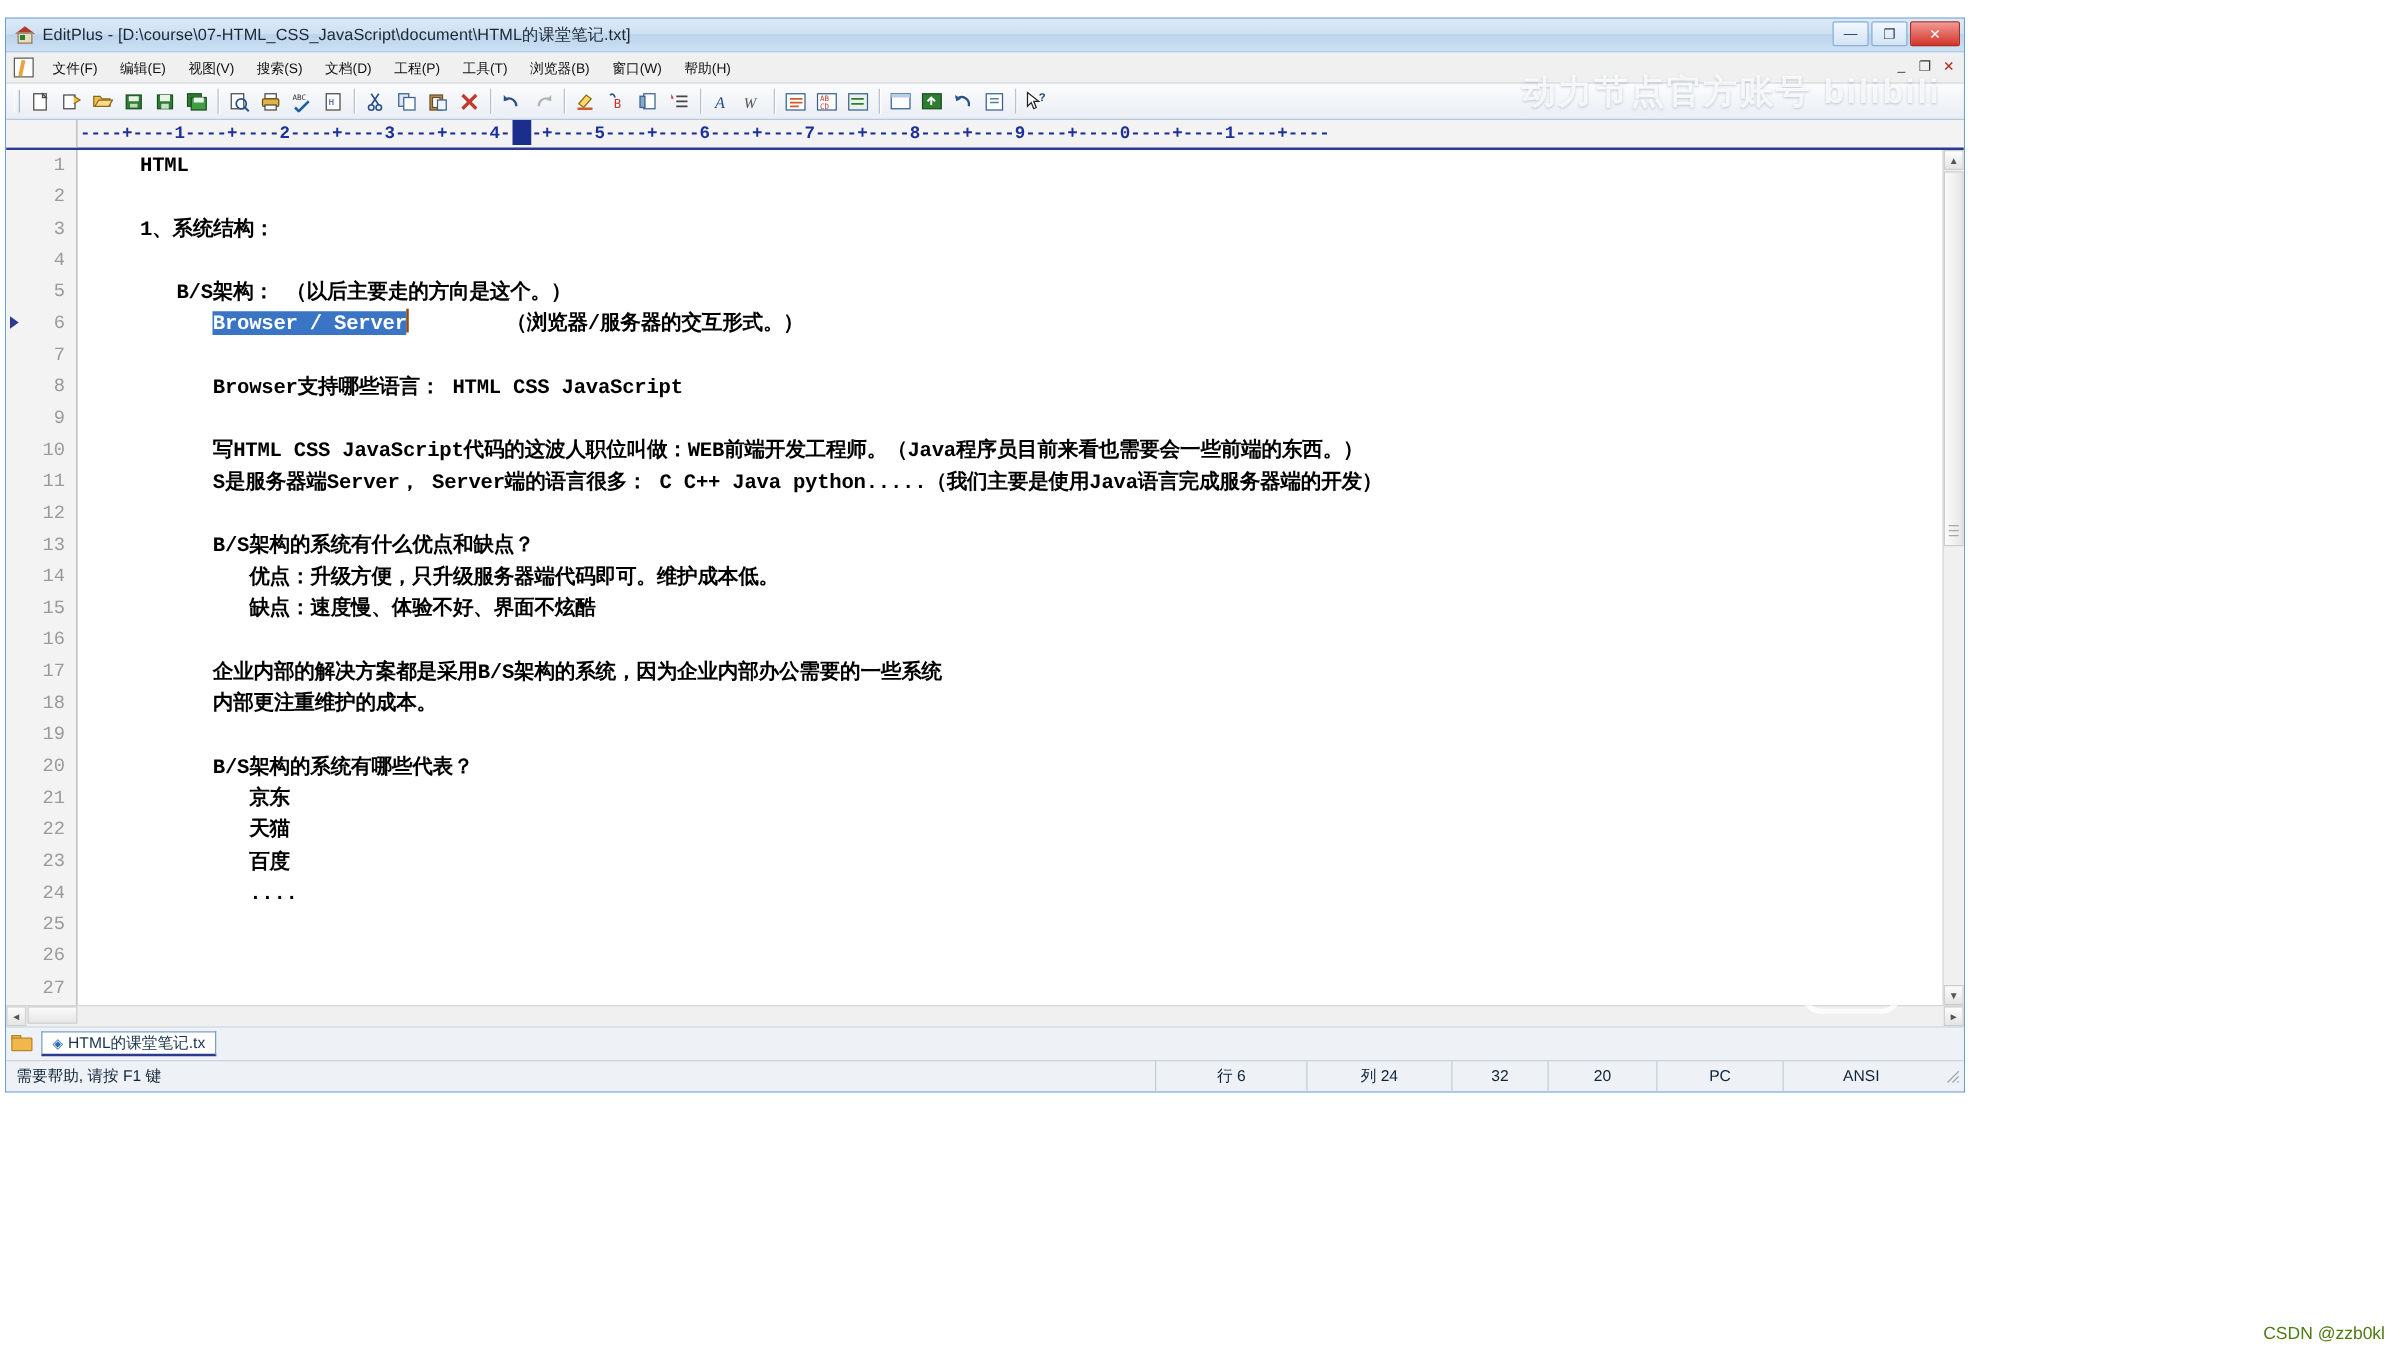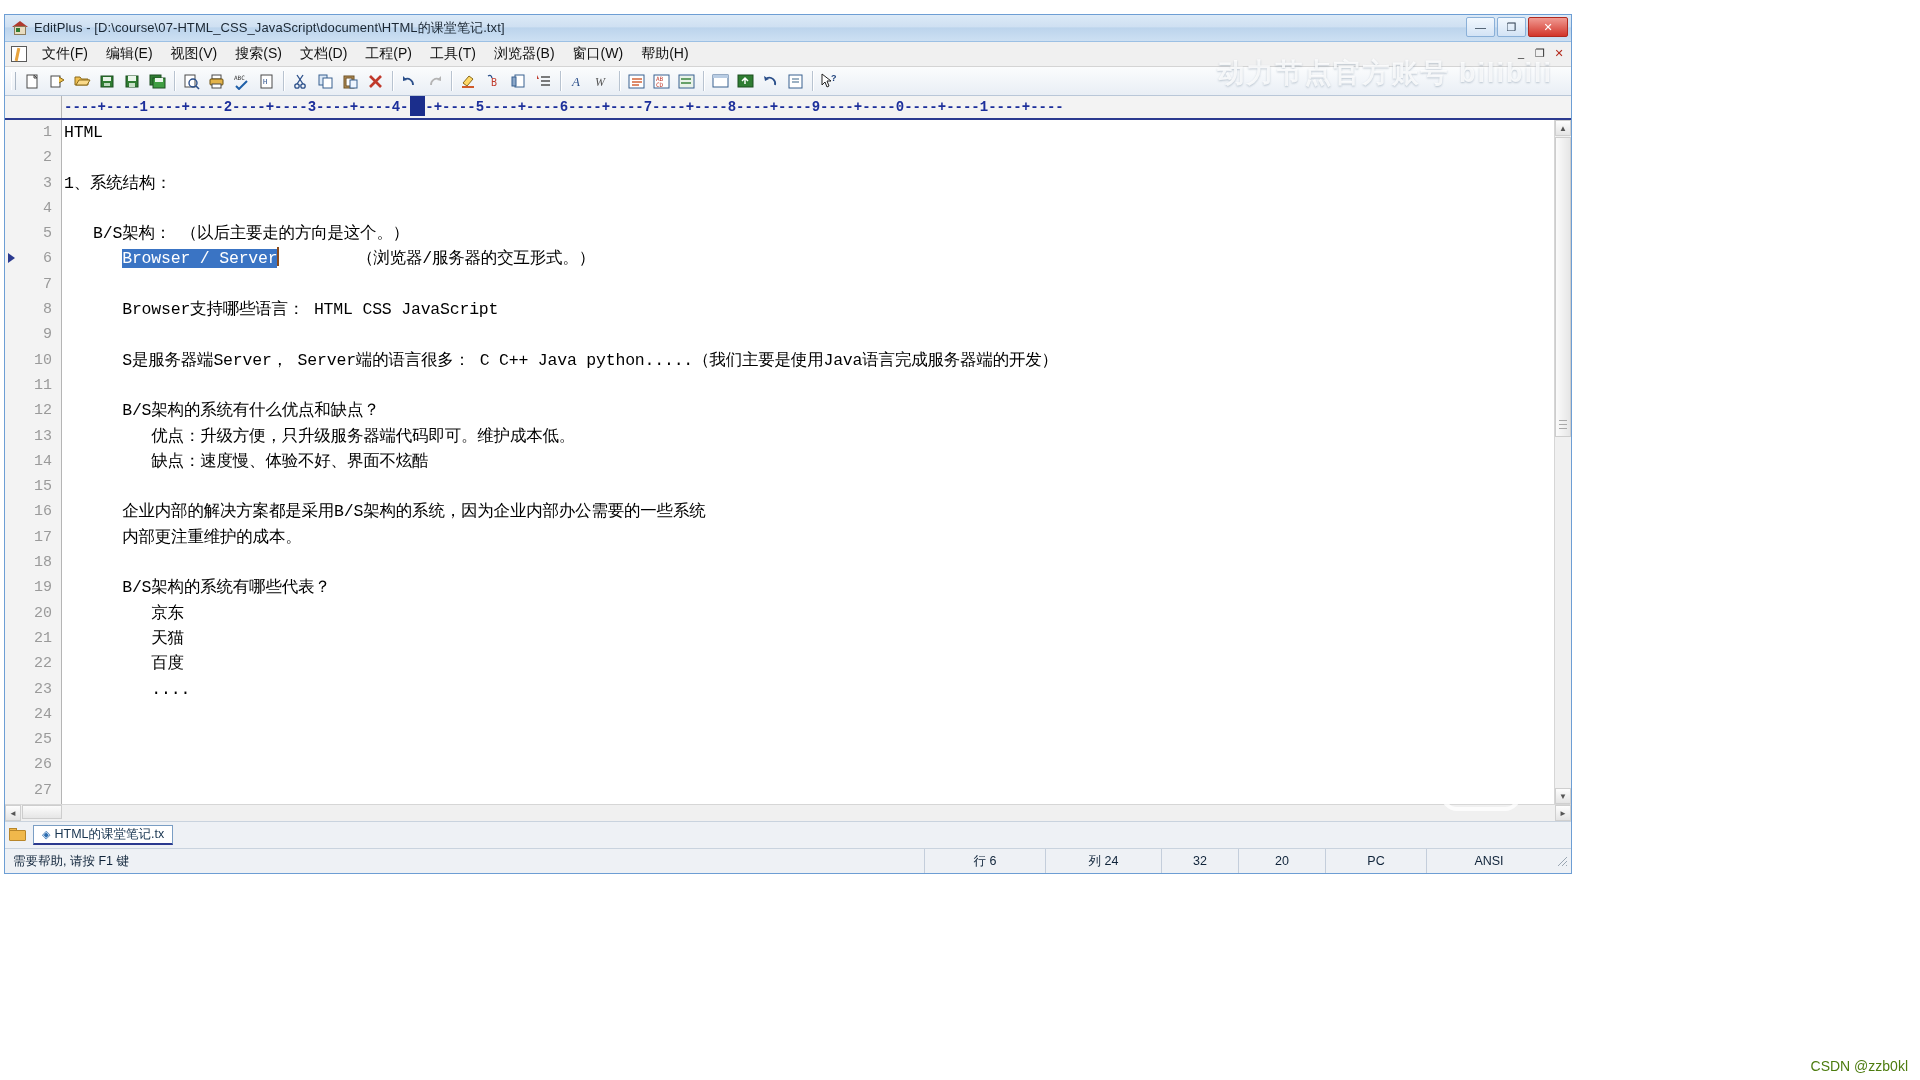--- a/index.html
+++ b/index.html
@@ -54,21 +54,21 @@
   }
   .menubar .doc-icon{
     width:16px;height:16px;margin-left:6px;margin-right:6px;flex:0 0 16px;position:relative;
     background:#ffffff;border:1px solid #5a5a5a;box-sizing:border-box;
   }
   .doc-icon:after{
     content:"";position:absolute;left:4px;top:1px;width:3px;height:13px;
     background:#e8a33d;transform:rotate(12deg);
   }
   .menu-item{
-    font-size:14px;color:#101010;padding:3px 9px;white-space:nowrap;cursor:default;
+    font-size:11px;color:#101010;padding:3px 9px;white-space:nowrap;cursor:default;
   }
   .mdi-btns{position:absolute;right:4px;top:3px;display:flex;gap:3px;}
   .mdi-btn{width:16px;height:16px;display:flex;align-items:center;justify-content:center;font-size:11px;color:#333;}
   .mdi-btn.x{color:#b42a1c;font-weight:bold;}
   
   .toolbar{
     height:28px;flex:0 0 28px;
     background:linear-gradient(to bottom,#fbfcfd,#e9eef5);
     border-bottom:1px solid #b9c7d8;
     display:flex;align-items:center;padding-left:6px;position:relative;
@@ -113,21 +113,21 @@
     position:absolute;left:3px;width:0;height:0;
     border-top:5px solid transparent;border-bottom:5px solid transparent;
     border-left:7px solid #2b3a8f;
   }
   .code{
     flex:1;position:relative;padding-left:2px;overflow:hidden;
   }
   .cline{
     height:25.3px;line-height:25.3px;white-space:pre;
     font-family:"Liberation Mono","DejaVu Sans Mono",monospace;
-    font-size:16.5px;color:#000;font-weight:normal;letter-spacing:-0.2px;
+    font-size:16.5px;color:#000;font-weight:bold;letter-spacing:-0.2px;margin-left:48px;
   }
   .sel{background:#3a74c4;color:#ffffff;}
   .caret{
     display:inline-block;width:2px;height:19px;background:#8a4a1a;
     vertical-align:-3px;
   }
   
   .vscroll{
     position:absolute;right:0;top:0;bottom:0;width:16px;background:#f0f0f0;
     border-left:1px solid #d6d6d6;
@@ -516,20 +516,21 @@
     <div class="code">
       <div class="cline">HTML</div>
       <div class="cline"></div>
       <div class="cline">1、系统结构：</div>
       <div class="cline"></div>
       <div class="cline">   B/S架构： （以后主要走的方向是这个。）</div>
       <div class="cline"><span>      </span><span class="sel">Browser / Server</span><span class="caret"></span><span>        （浏览器/服务器的交互形式。）</span></div>
       <div class="cline"></div>
       <div class="cline">      Browser支持哪些语言： HTML CSS JavaScript</div>
       <div class="cline"></div>
+      <div class="cline">      写HTML CSS JavaScript代码的这波人职位叫做：WEB前端开发工程师。（Java程序员目前来看也需要会一些前端的东西。）</div>
       <div class="cline">      S是服务器端Server， Server端的语言很多： C C++ Java python.....（我们主要是使用Java语言完成服务器端的开发）</div>
       <div class="cline"></div>
       <div class="cline">      B/S架构的系统有什么优点和缺点？</div>
       <div class="cline">         优点：升级方便，只升级服务器端代码即可。维护成本低。</div>
       <div class="cline">         缺点：速度慢、体验不好、界面不炫酷</div>
       <div class="cline"></div>
       <div class="cline">      企业内部的解决方案都是采用B/S架构的系统，因为企业内部办公需要的一些系统</div>
       <div class="cline">      内部更注重维护的成本。</div>
       <div class="cline"></div>
       <div class="cline">      B/S架构的系统有哪些代表？</div>

